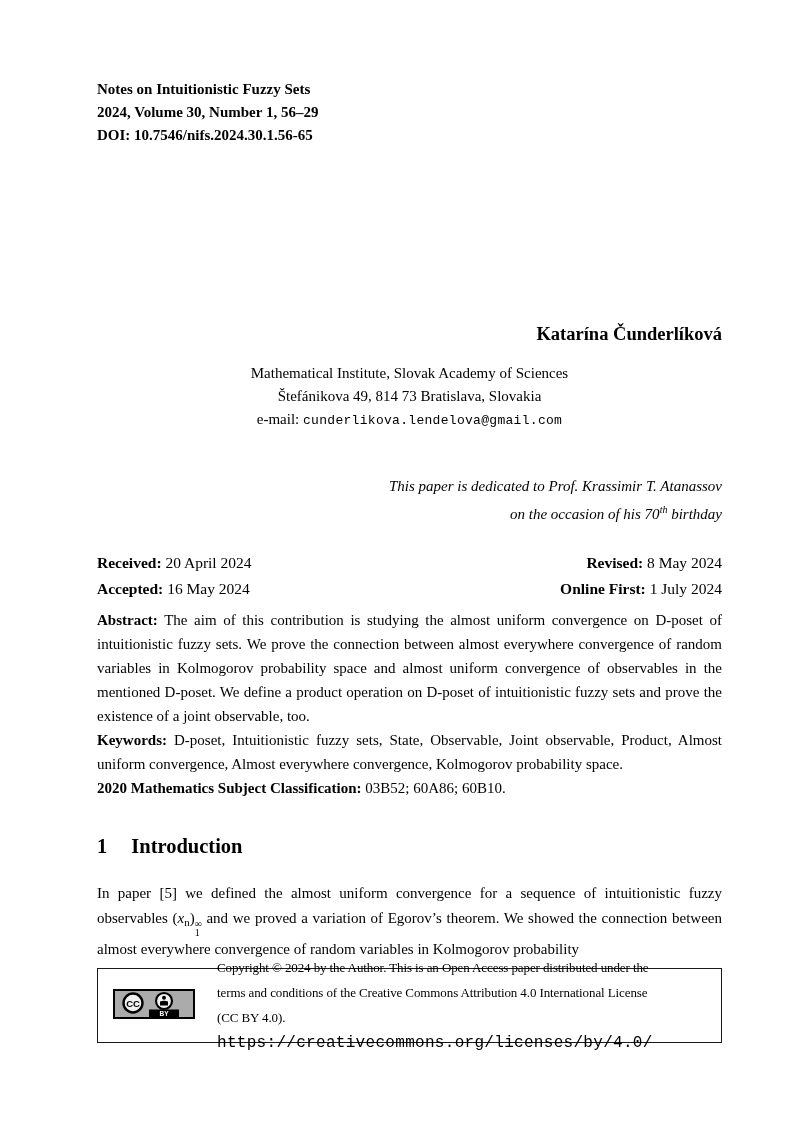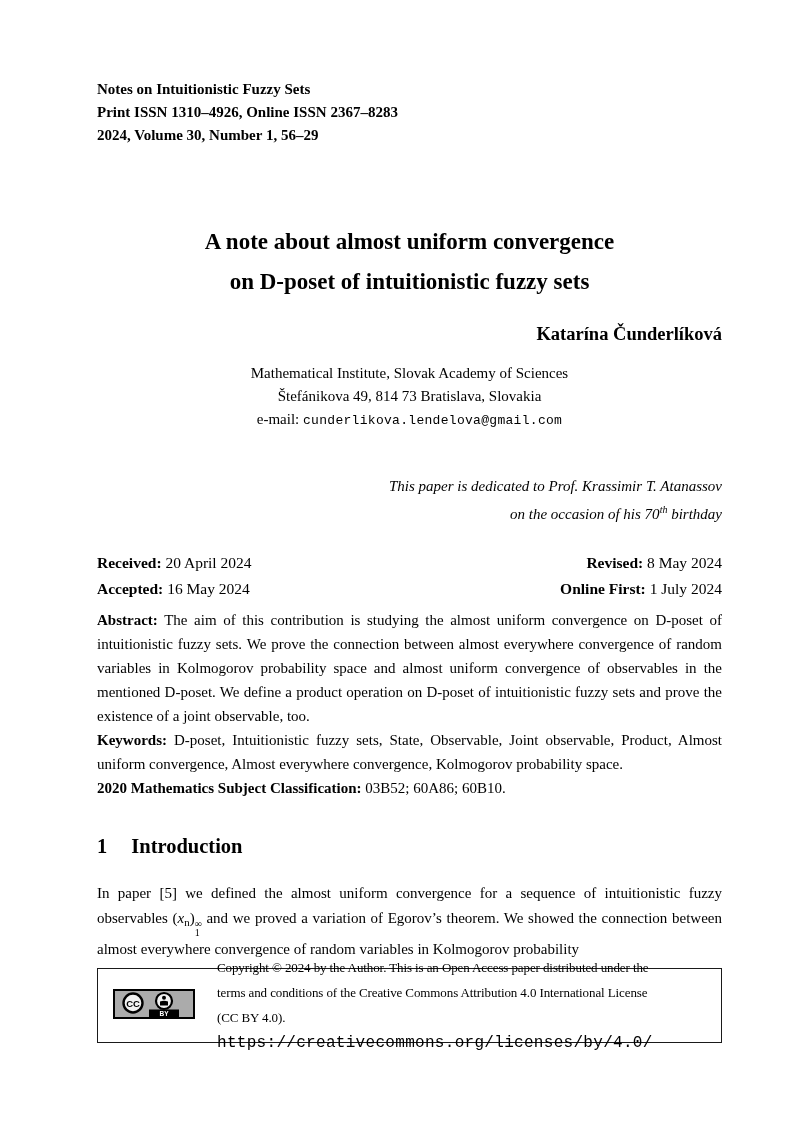--- a/index.html
+++ b/index.html
@@ -63,28 +63,24 @@
   .license-text { font-size: 13px; line-height: 25px; letter-spacing: -0.1px; width: 505px; }
   .license-url { font-size: 16px; letter-spacing: 0.3px; }
 </style>
 </head>
 <body>
 
 <div class="page">
 
   <div class="abs content-col journal-block">
     <div>Notes on Intuitionistic Fuzzy Sets</div>
-    <div>Print ISSN 1310–4926, Online ISSN 2367–8283</div>
     <div>2024, Volume 30, Number 1, 56–29</div>
+    <div>DOI: 10.7546/nifs.2024.30.1.56-65</div>
   </div>
 
-  <div class="abs content-col title-block">
-    <div>A note about almost uniform convergence</div>
-    <div>on D-poset of intuitionistic fuzzy sets</div>
-  </div>
 
   <div class="abs content-col author-block">Katarína Čunderlíková</div>
 
   <div class="abs content-col affil-block">
     <div>Mathematical Institute, Slovak Academy of Sciences</div>
     <div>Štefánikova 49, 814 73 Bratislava, Slovakia</div>
     <div><span>e-mail:</span> <span class="mono email-addr">cunderlikova.lendelova@gmail.com</span></div>
   </div>
 
   <div class="abs content-col dedication-block">

